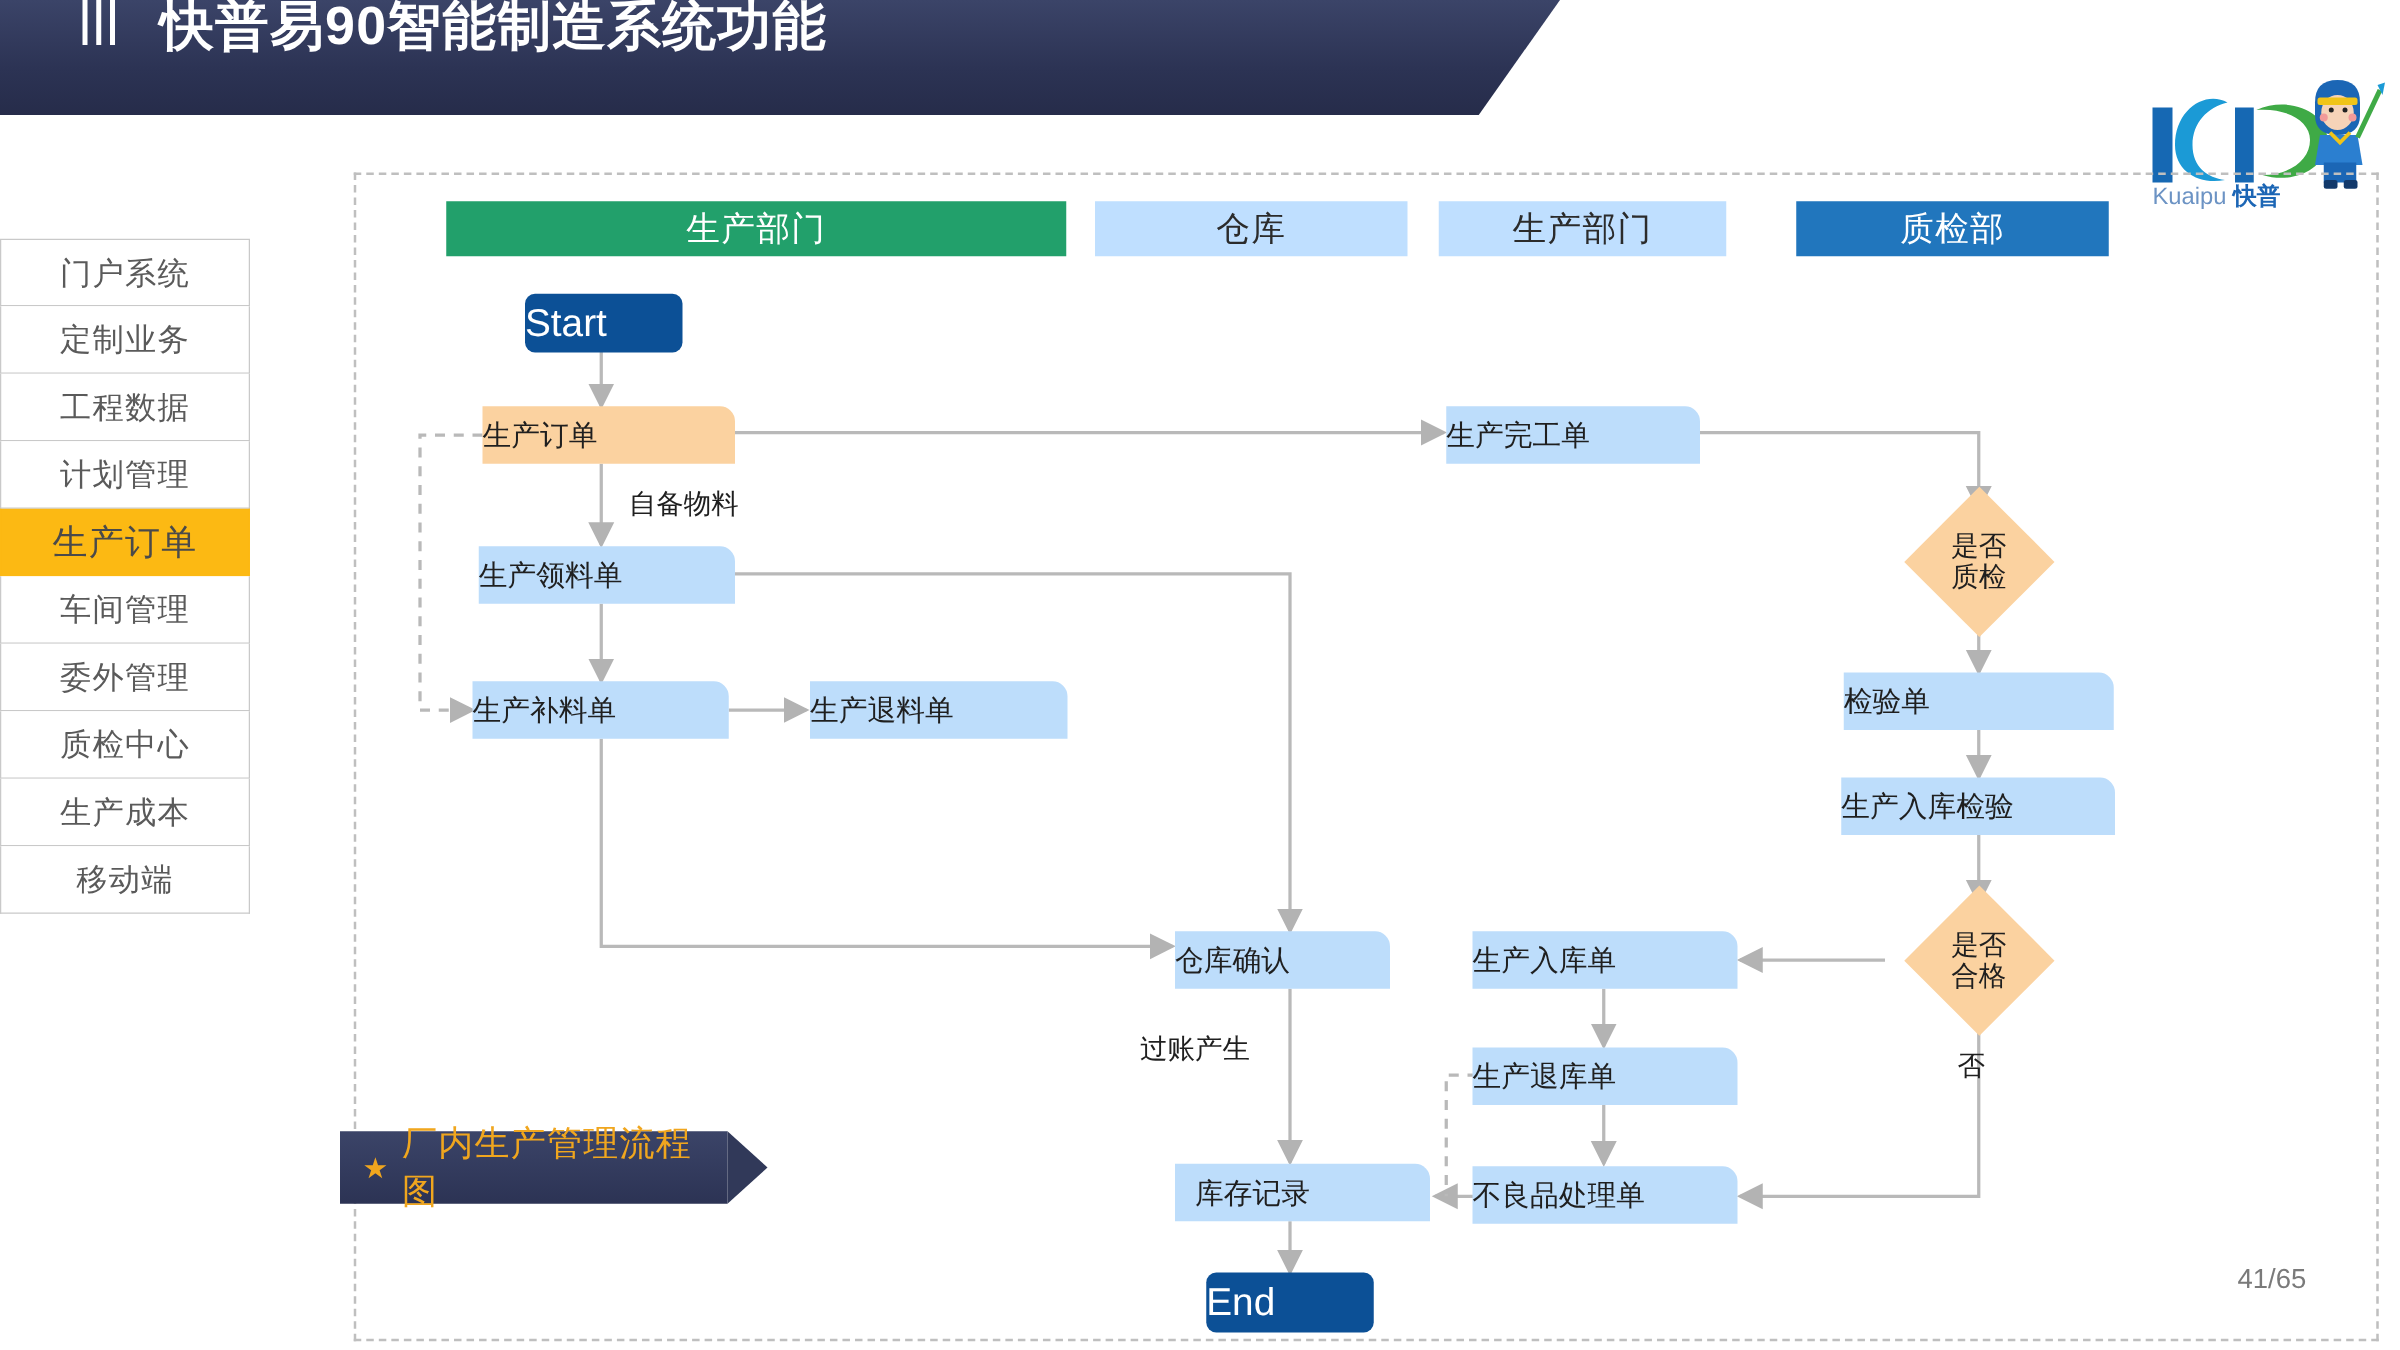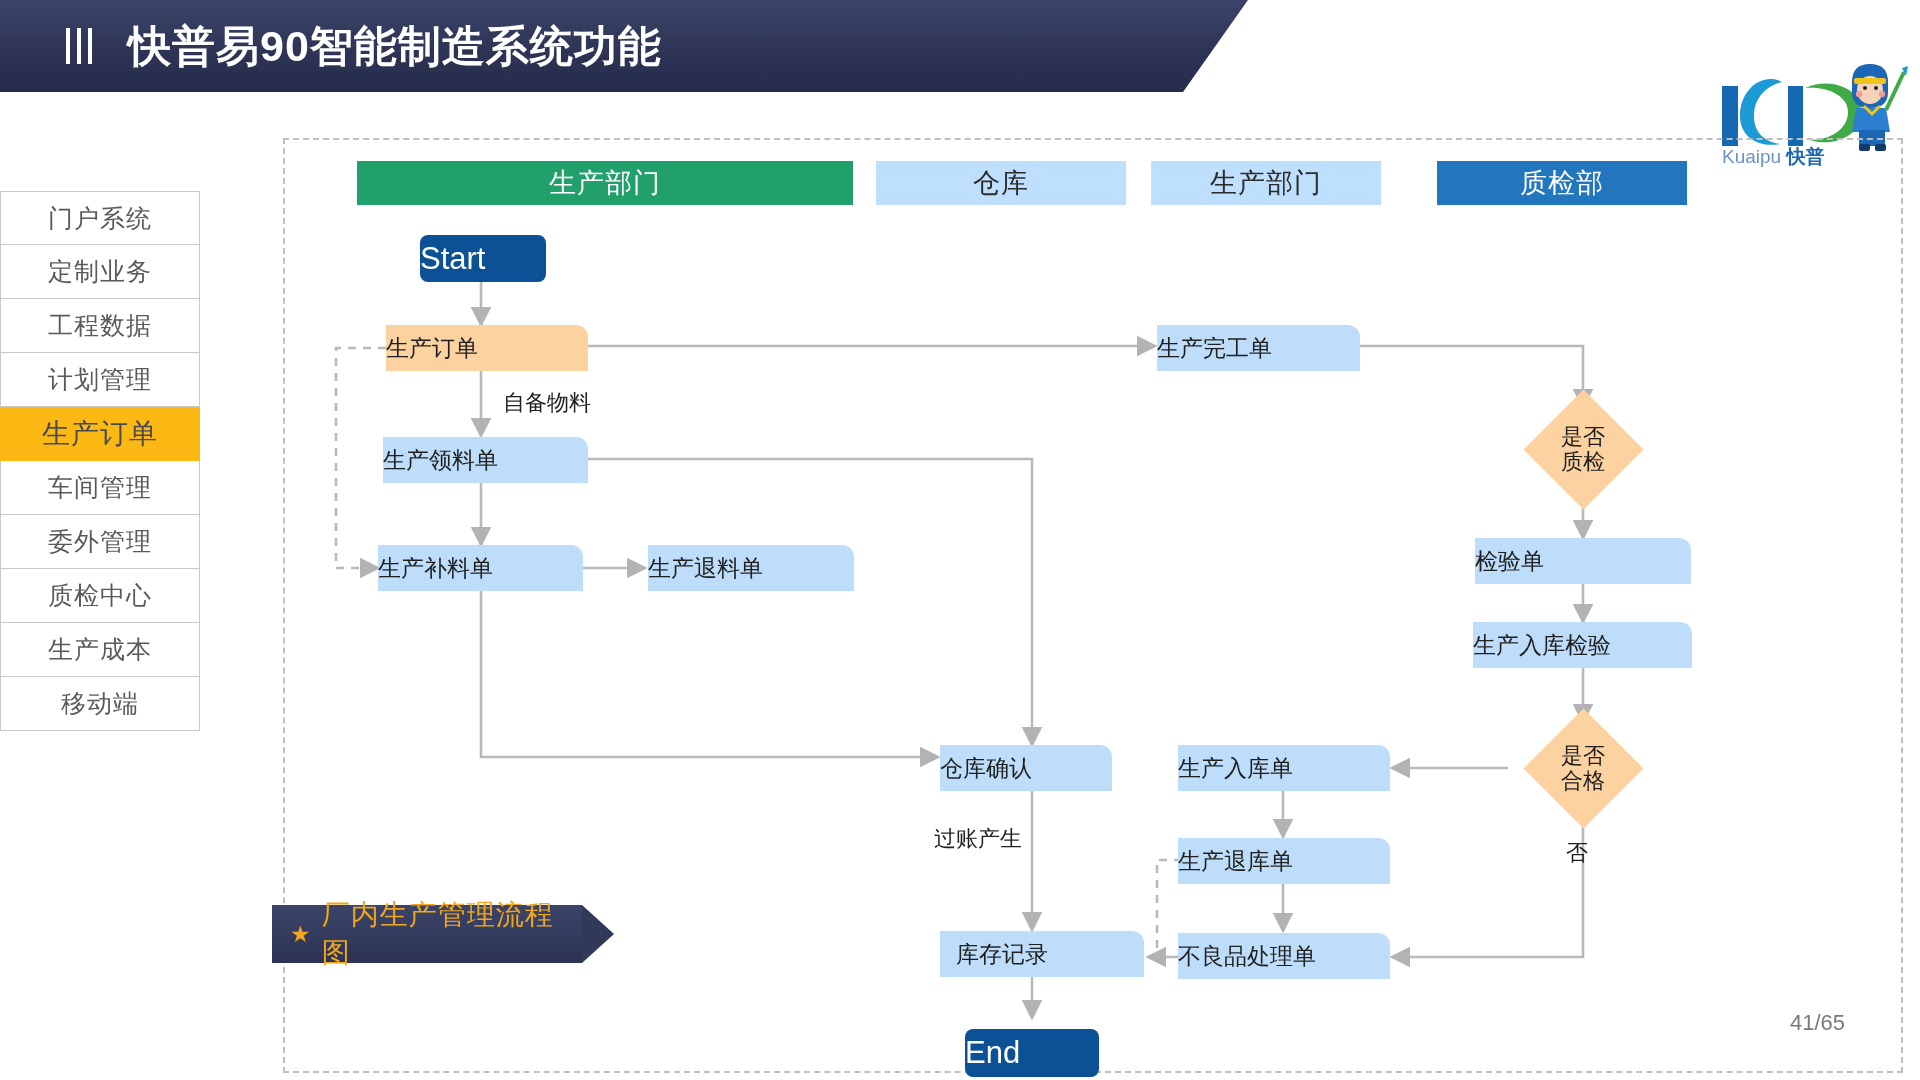--- a/index.html
+++ b/index.html
@@ -9,21 +9,21 @@
     font-family: "Liberation Sans", "DejaVu Sans", sans-serif;
     overflow: hidden;
   }
   #stage { position: relative; width: 1920px; height: 1080px; background:#fff; }
 
   
   .header-bar {
     position: absolute; left: 0; top: 0; width: 1248px; height: 92px;
     background: linear-gradient(180deg,#3b4468 0%, #2c3354 60%, #262c4a 100%);
     clip-path: polygon(0 0, 1248px 0, 1183px 92px, 0 92px);
-    display: flex; align-items: center;
+    display: flex; 
   }
   .hamburger { margin-left: 66px; display:flex; gap:7px; }
   .hamburger i { display:block; width:4px; height:36px; background:#ffffff; }
   .header-title {
     margin-left: 36px; color:#ffffff; font-size: 43px; font-weight: bold;
     letter-spacing: 1px; line-height: 1;
   }
 
   
   .logo-wrap { position:absolute; left:1718px; top:58px; width:190px; height:110px; }
@@ -291,26 +291,26 @@
     </div>
   <div class="node lblue" style="left:1178px; top:838px; width:212px; height:46px;">
       <span>生产退库单</span>
     </div>
   <div class="node lblue" style="left:1178px; top:933px; width:212px; height:46px;">
       <span>不良品处理单</span>
     </div>
   <div class="node lblue" style="left:940px; top:931px; width:204px; height:46px;padding-left:16px;">
       <span>库存记录</span>
     </div>
-  <div class="node term" style="left:965px; top:1018px; width:134px; height:48px;margin-top:11px;">
+  <div class="node term" style="left:965px; top:1018px; width:134px; height:48px;">
       <span>End</span>
     </div>
 
   <div class="edge-label" style="left:503px; top:388px;">自备物料</div>
-  <div class="edge-label" style="left:934px; top:824px;">过账产生</div>
+  <div class="edge-label" style="left:912px; top:824px;">过账产生</div>
   <div class="edge-label" style="left:1566px; top:838px;">否</div>
 
   <div class="banner">
     <span class="star">★</span>
     <span class="btext">厂内生产管理流程图</span>
   </div>
   <div class="banner-arrow"></div>
 
   <div class="page-num">41/65</div>
 

